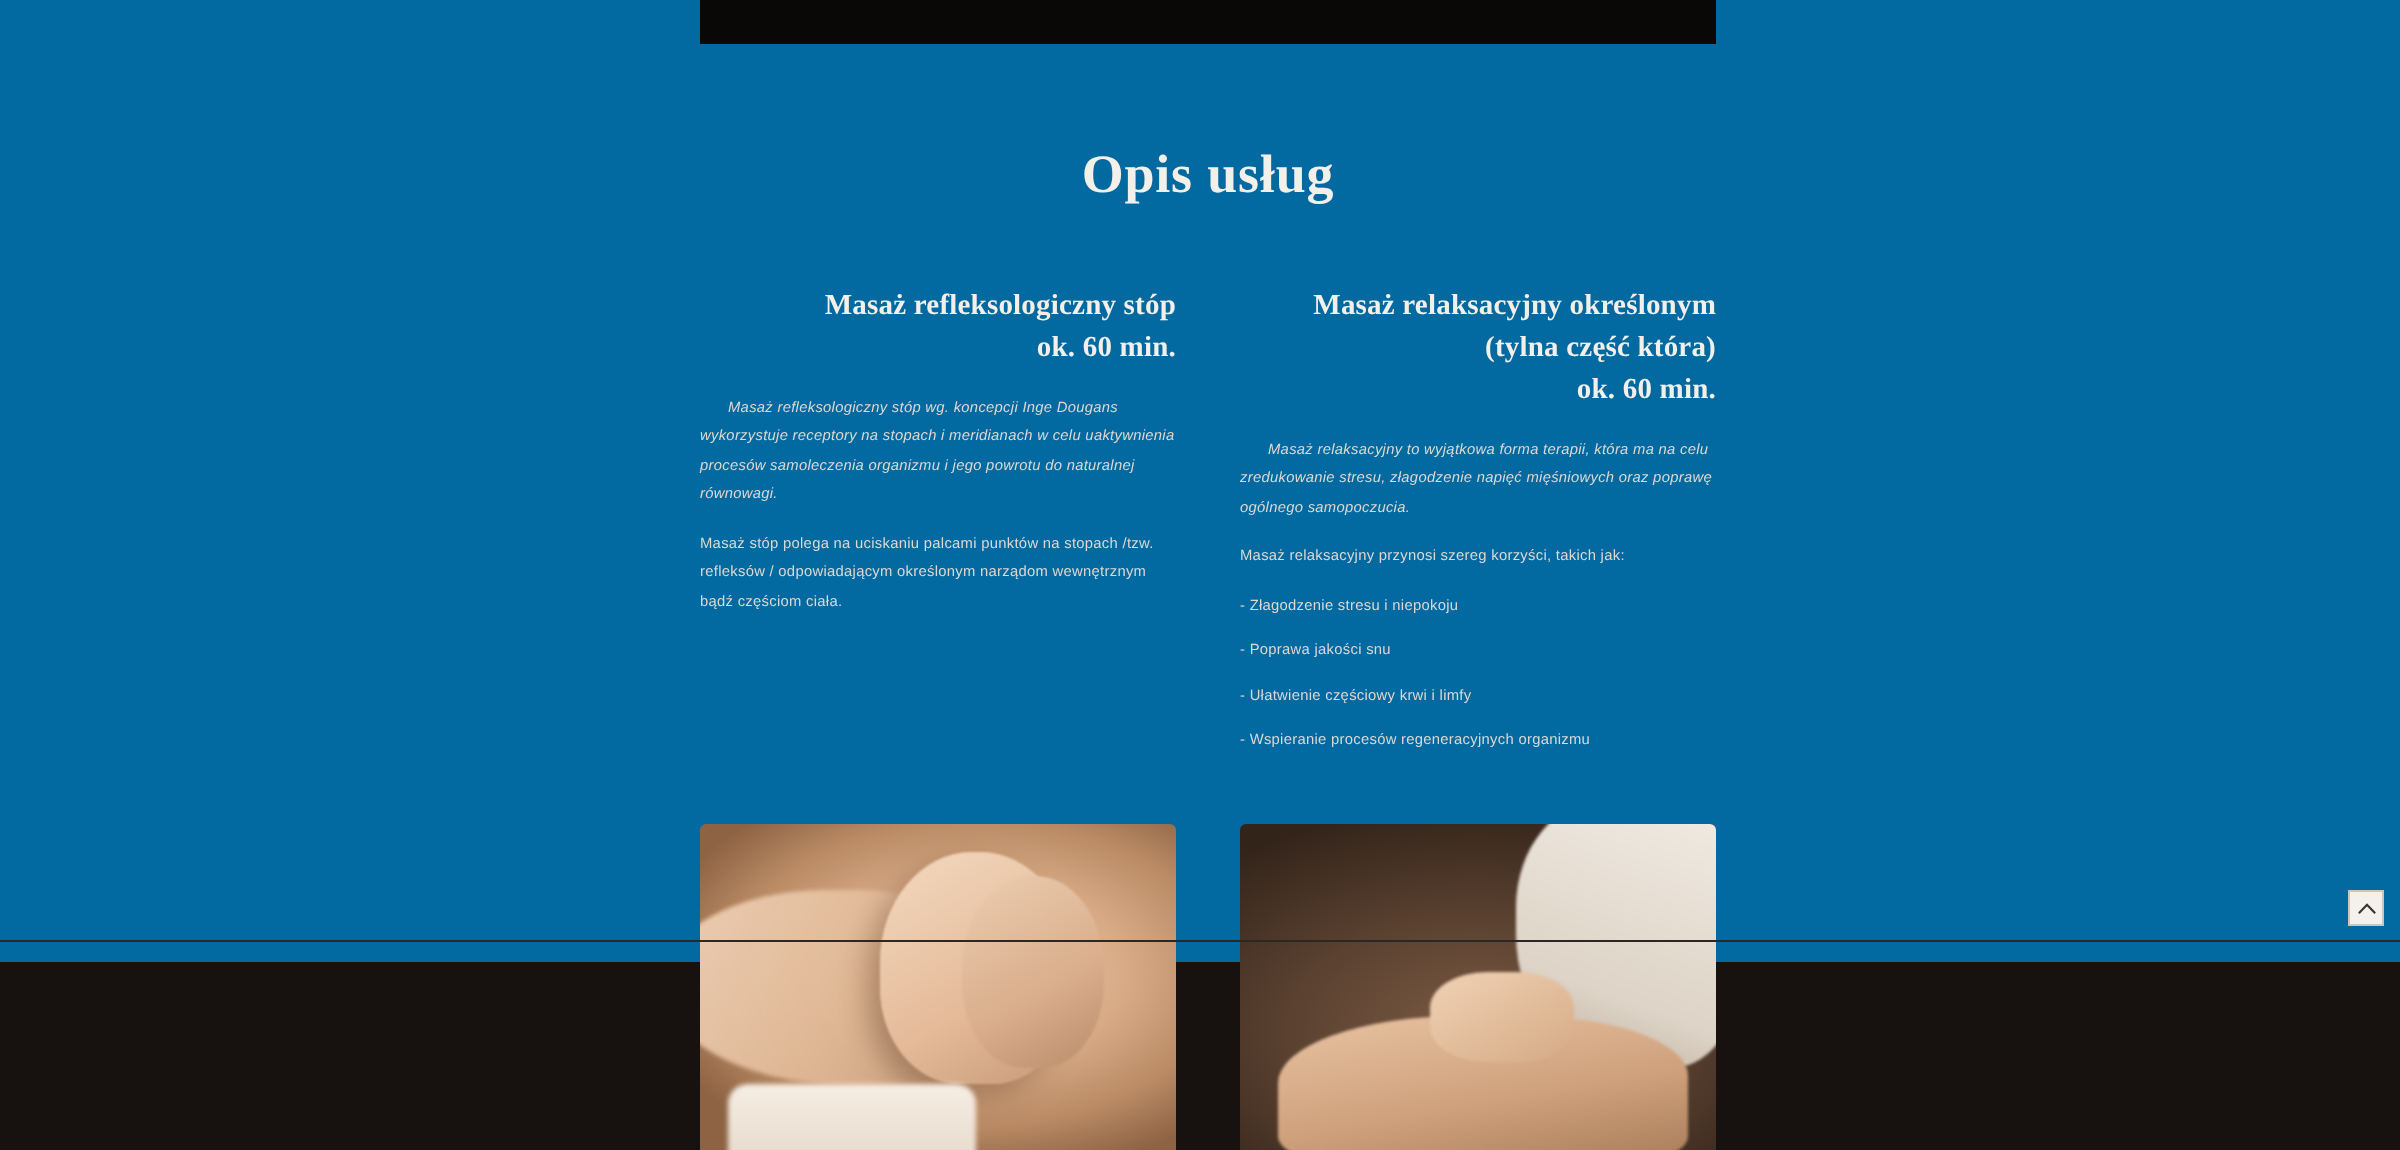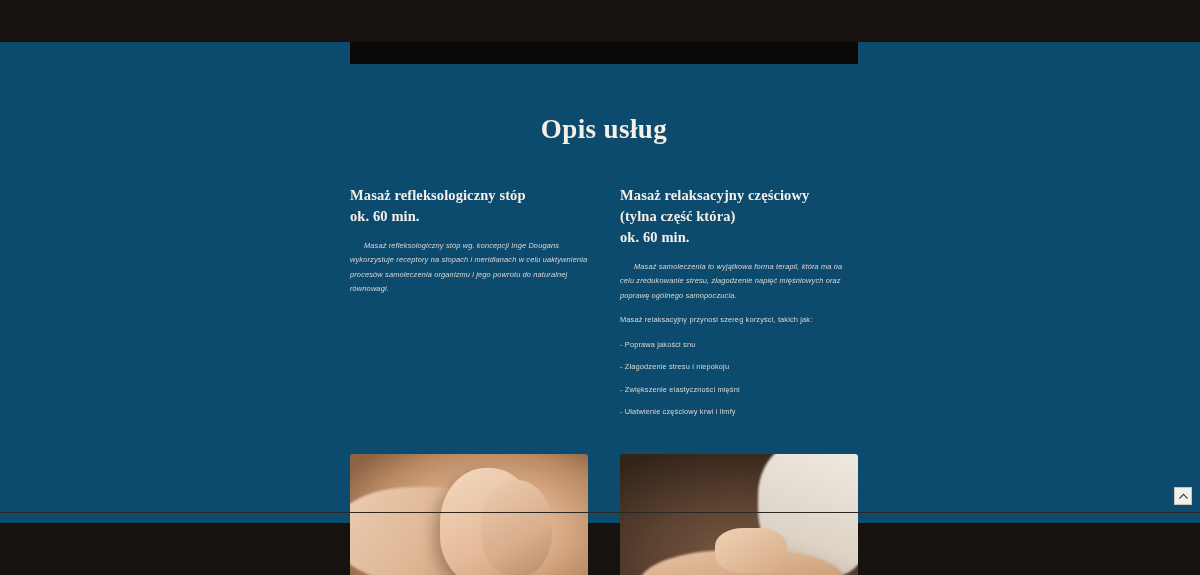--- a/index.html
+++ b/index.html
@@ -9,22 +9,21 @@
     background: #17120f;
     width: 1200px;
     height: 575px;
     overflow: hidden;
     font-family: "Liberation Sans", sans-serif;
   }
   .page {
     position: relative;
     width: 1200px;
     height: 481px;
-    background: #0c4a6e;
-    margin-top: 42px;
+    background: #0369a1;
   }
   
   .top-banner {
     position: absolute;
     left: 350px;
     top: 0;
     width: 508px;
     height: 22px;
     background: #0a0806;
   }
@@ -62,20 +61,21 @@
     width: 238px;
   }
   .col-title {
     color: #f3efe9;
     font-family: "Liberation Serif", serif;
     font-size: 14.5px;
     font-weight: 700;
     line-height: 1.45;
     margin: 0 0 12px 0;
     letter-spacing: 0.1px;
+    text-align: right;
   }
   .para {
     color: #ddd8d2;
     font-size: 7.4px;
     line-height: 1.95;
     margin: 0 0 10px 0;
     letter-spacing: 0.15px;
   }
   .para.indent { text-indent: 14px; font-style: italic; }
   .bullet {
@@ -212,34 +212,35 @@
     <h2 class="section-title">Opis usług</h2>
 
     <div class="columns">
 
       <div class="col">
         <h3 class="col-title">
           <span>Masaż refleksologiczny stóp</span><br>
           <span>ok. 60 min.</span>
         </h3>
         <p class="para indent">Masaż refleksologiczny stóp wg. koncepcji Inge Dougans wykorzystuje receptory na stopach i meridianach w celu uaktywnienia procesów samoleczenia organizmu i jego powrotu do naturalnej równowagi.</p>
+        <p class="para">Masaż stóp polega na uciskaniu palcami punktów na stopach /tzw. refleksów / odpowiadającym określonym narządom wewnętrznym bądź częściom ciała.</p>
       </div>
 
       <div class="col">
         <h3 class="col-title">
-          <span>Masaż relaksacyjny częściowy</span><br>
+          <span>Masaż relaksacyjny określonym</span><br>
           <span>(tylna część która)</span><br>
           <span>ok. 60 min.</span>
         </h3>
-        <p class="para indent">Masaż samoleczenia to wyjątkowa forma terapii, która ma na celu zredukowanie stresu, złagodzenie napięć mięśniowych oraz poprawę ogólnego samopoczucia.</p>
+        <p class="para indent">Masaż relaksacyjny to wyjątkowa forma terapii, która ma na celu zredukowanie stresu, złagodzenie napięć mięśniowych oraz poprawę ogólnego samopoczucia.</p>
         <p class="para">Masaż relaksacyjny przynosi szereg korzyści, takich jak:</p>
+        <p class="bullet">- Złagodzenie stresu i niepokoju</p>
         <p class="bullet">- Poprawa jakości snu</p>
-        <p class="bullet">- Złagodzenie stresu i niepokoju</p>
-        <p class="bullet">- Zwiększenie elastyczności mięśni</p>
         <p class="bullet">- Ułatwienie częściowy krwi i limfy</p>
+        <p class="bullet">- Wspieranie procesów regeneracyjnych organizmu</p>
       </div>
 
     </div>
 
     <div class="images">
       <div class="photo photo-feet">
         <div class="feet-shape"></div>
         <div class="feet-shape2"></div>
       </div>
       <div class="photo photo-back">

